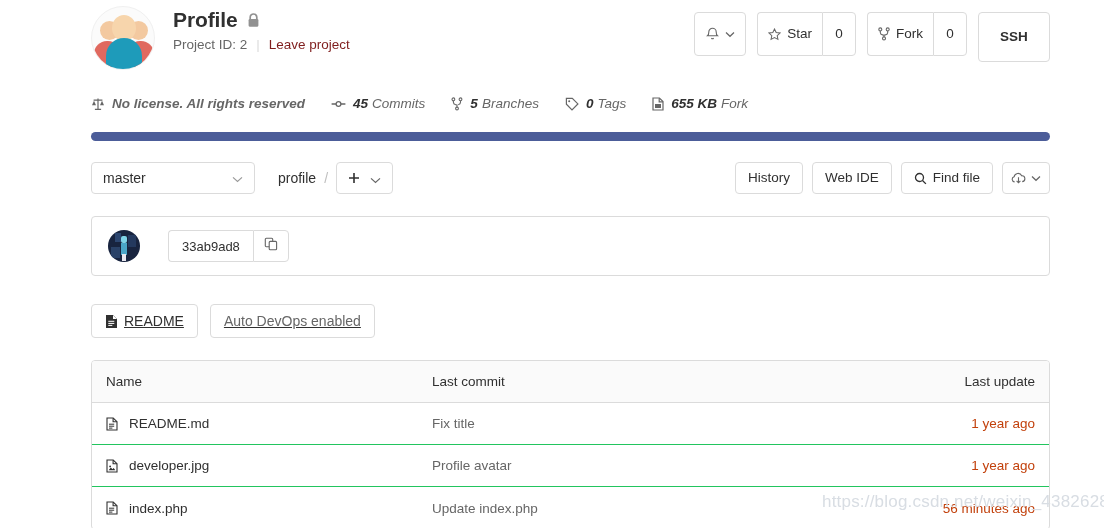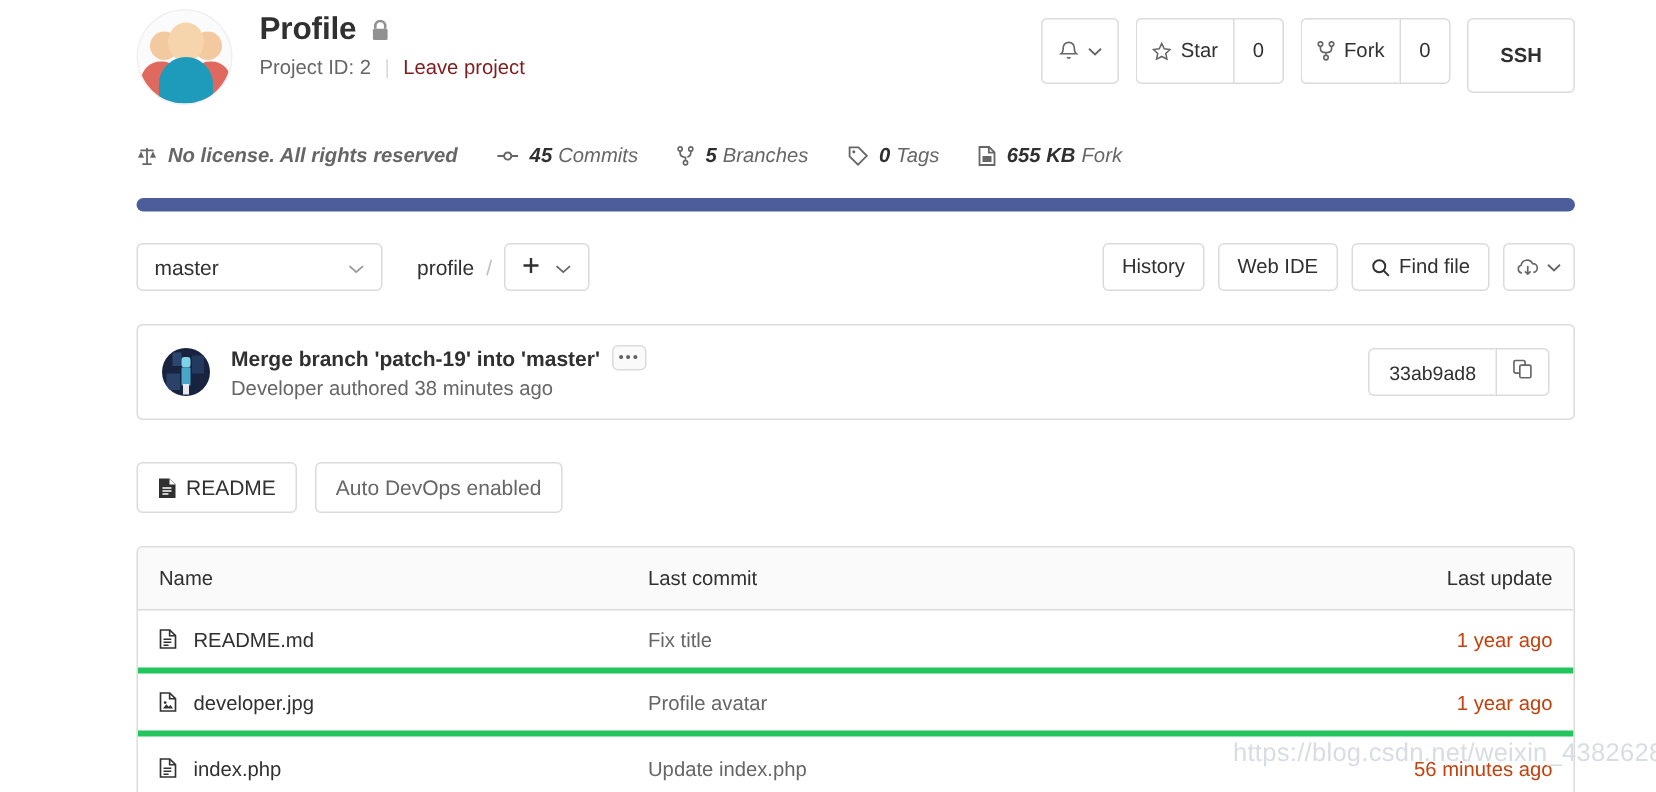--- a/index.html
+++ b/index.html
@@ -115,37 +115,37 @@
     background: #fff; font-size: 13px; color: #303030;
   }
   .copy-box {
     display: inline-flex; align-items: center; justify-content: center;
     height: 32px; width: 36px;
     border: 1px solid #dbdbdb; border-radius: 0 4px 4px 0; background: #fff;
     cursor: pointer;
   }
 
   
-  .readme-row { display: flex; align-items: center; gap: 12px; margin-top: 28px; }
+  .readme-row { display: flex; align-items: center; gap: 12px; margin-top: 28px; text-decoration: underline; }
   .btn-readme { height: 34px; font-size: 14px; padding: 0 13px; }
   .btn-devops { height: 34px; font-size: 14px; padding: 0 13px; color: #666; }
 
   
   .file-table {
     margin-top: 22px; border: 1px solid #dbdbdb; border-radius: 4px;
     overflow: hidden; background: #fff;
   }
   .ft-head {
     display: flex; align-items: center; background: #fafafa;
     border-bottom: 1px solid #dbdbdb; height: 42px; padding: 0 14px;
     font-size: 13.5px; color: #303030;
   }
   .ft-row {
     display: flex; align-items: center; height: 42px; padding: 0 14px;
-    border-bottom: 4px solid #22c55e; font-size: 13.5px;
+    border-bottom: 1px solid #22c55e; font-size: 13.5px;
   }
   .ft-row:last-child { border-bottom: none; }
   .col-name { flex: 0 0 326px; display: flex; align-items: center; }
   .col-commit { flex: 1 1 auto; color: #666; }
   .col-update { flex: 0 0 150px; text-align: right; color: #c2410c; }
   .ft-head .col-commit, .ft-head .col-update { color: #303030; }
   .file-ico { margin-right: 11px; display: inline-flex; color: #303030; }
   .file-name { color: #303030; cursor: pointer; }
 
   
@@ -360,27 +360,20 @@
     <div class="panel">
       <div class="commit-row">
         <div class="commit-avatar">
           <div style="position:absolute;left:7px;top:3px;width:6px;height:9px;background:#2c4670;"></div>
           <div style="position:absolute;left:20px;top:5px;width:8px;height:12px;background:#24395e;"></div>
           <div style="position:absolute;left:3px;top:17px;width:9px;height:11px;background:#2a4268;"></div>
           <div style="position:absolute;left:13px;top:6px;width:6px;height:7px;background:#7fd4e8;border-radius:2px;"></div>
           <div style="position:absolute;left:13px;top:13px;width:6px;height:12px;background:#4aa6c8;"></div>
           <div style="position:absolute;left:14px;top:24px;width:4px;height:7px;background:#e8e8f0;"></div>
         </div>
-        <div class="commit-texts">
-          <div class="commit-title-row">
-            <span class="commit-title">Merge branch 'patch-19' into 'master'</span>
-            <span class="ellipsis-btn">•••</span>
-          </div>
-          <div class="commit-meta">Developer authored 38 minutes ago</div>
-        </div>
         <div class="sha-group">
           <div class="sha-box">33ab9ad8</div>
           <div class="copy-box">
             <span>
               <svg width="14" height="14" viewBox="0 0 14 14" fill="none">
                 <rect x="1.3" y="1.3" width="7.4" height="8.4" rx="1" stroke="#666" stroke-width="1.1" fill="none"></rect>
                 <rect x="5.2" y="4.4" width="7.4" height="8.4" rx="1" stroke="#666" stroke-width="1.1" fill="#fff"></rect>
               </svg>
             </span>
           </div>

